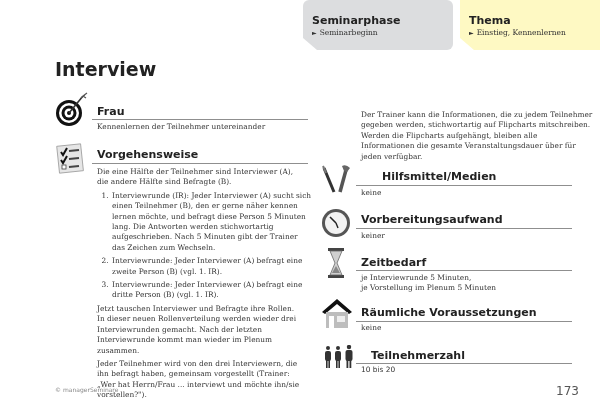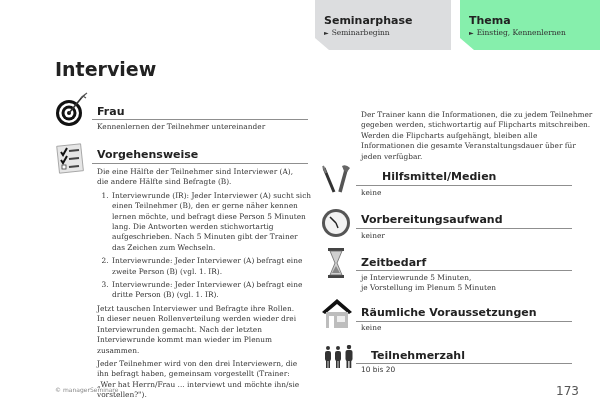--- a/index.html
+++ b/index.html
@@ -1,21 +1,21 @@
 <!DOCTYPE html>
 <html><head>
 <meta charset="utf-8">
 <style>
   html, body { margin: 0; padding: 0; background: #ffffff; }
   body { width: 600px; height: 405px; position: relative; overflow: hidden; font-family: "DejaVu Serif", serif; color: #333; }
   .sans { font-family: "DejaVu Sans", sans-serif; }
 
   .hdr { position: absolute; top: 0; height: 50px; }
-  .hdr-phase { left: 315px; width: 136px; background: #dcdddf; clip-path: polygon(0 0, 100% 0, 100% 100%, 14px 100%, 0 calc(100% - 12px)); }
-  .hdr-topic { left: 460px; width: 140px; background: #86efac; clip-path: polygon(0 0, 100% 0, 100% 100%, 14px 100%, 0 calc(100% - 12px)); }
+  .hdr-phase { left: 303px; width: 150px; background: #dcdddf; clip-path: polygon(0 0, 100% 0, 100% 100%, 14px 100%, 0 calc(100% - 12px)); border-radius: 6px; }
+  .hdr-topic { left: 460px; width: 140px; background: #fef9c3; clip-path: polygon(0 0, 100% 0, 100% 100%, 14px 100%, 0 calc(100% - 12px)); }
   .hdr-title { position: absolute; left: 9px; top: 14px; font-family: "DejaVu Sans", sans-serif; font-weight: bold; font-size: 11px; color: #222; }
   .hdr-sub { position: absolute; left: 9px; top: 28px; font-size: 7.5px; color: #333; white-space: nowrap; }
   .tri { font-size: 6px; margin-right: 3px; }
 
   .page-title { position: absolute; left: 55px; top: 58px; font-family: "DejaVu Sans", sans-serif; font-weight: bold; font-size: 19px; color: #222; }
 
   .sec-head { position: absolute; font-family: "DejaVu Sans", sans-serif; font-weight: bold; font-size: 11px; color: #222; }
   .rule { position: absolute; height: 1px; background: #8f8f8f; }
   .body-txt { position: absolute; font-size: 7.4px; line-height: 10.4px; color: #333; }
   .body-txt p { margin: 0 12px 3px 0; }

